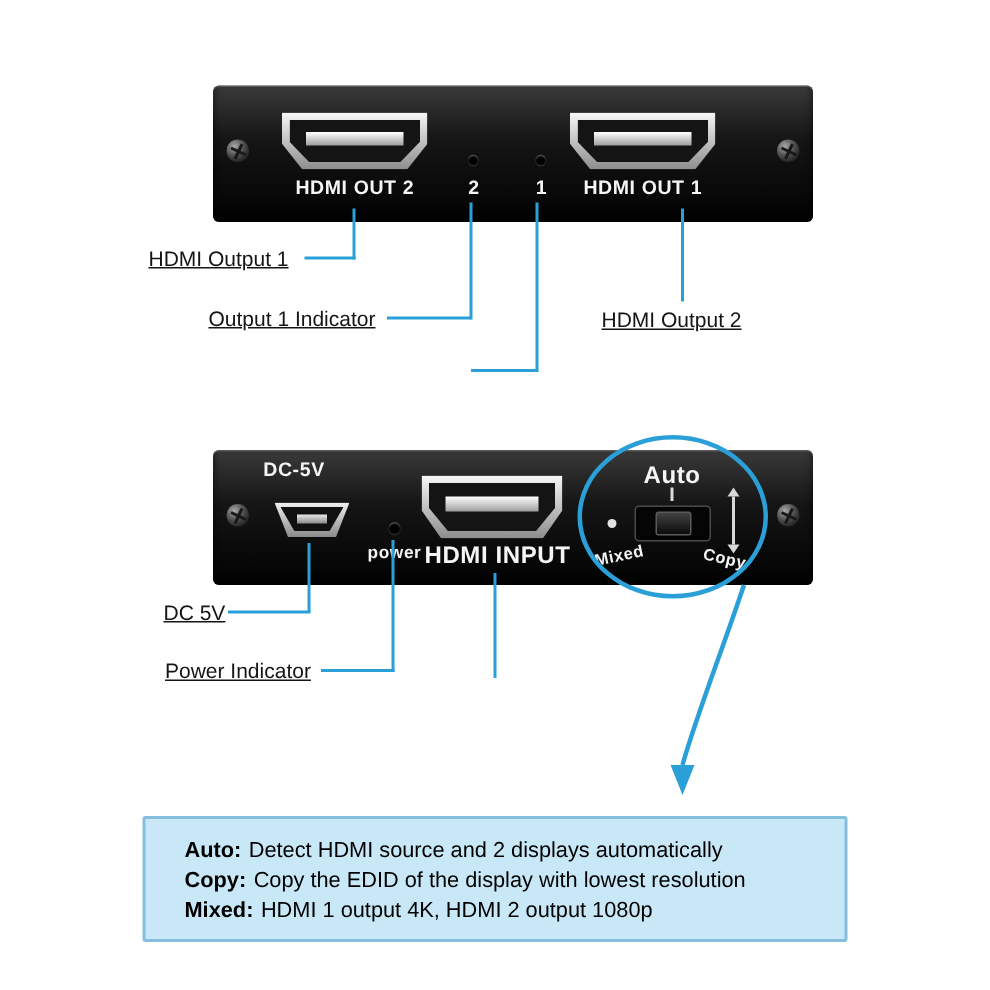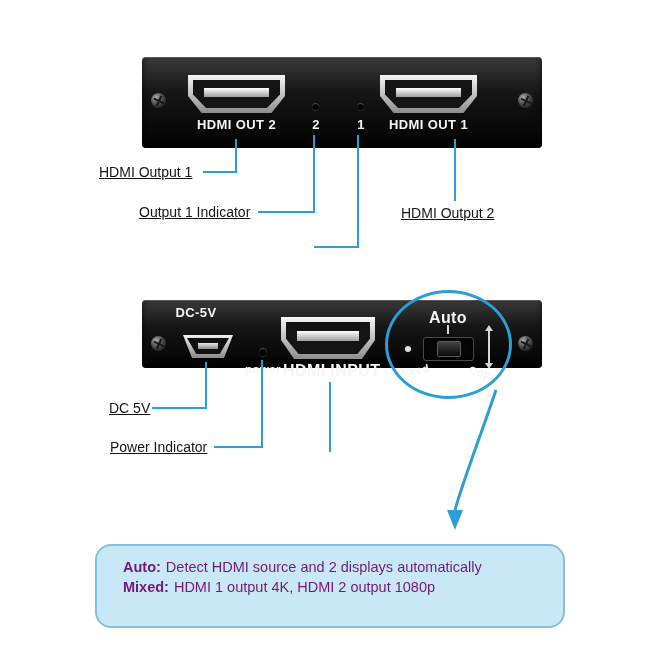--- a/index.html
+++ b/index.html
@@ -59,22 +59,22 @@
 
   
   .cline { position:absolute; background:var(--accent,#2b9fd8); }
   .callout-label { position:absolute; color:#151515; font-size:14px; white-space:nowrap;text-decoration:underline; }
   .ellipse { position:absolute; box-sizing:border-box; border:3px solid var(--accent,#2b9fd8);
              border-radius:50%; }
   .arrow-svg { position:absolute; left:0; top:0; pointer-events:none; }
 
   
   .info-box { position:absolute; box-sizing:border-box; background:var(--info-bg,#c9e8f7);
-              border:2px solid var(--info-border,#86bedd); border-radius:16px;
-              padding:11px 12px 10px 26px; color:#701a75; font-size:14.5px; line-height:20px; }
+              border:2px solid var(--info-border,#86bedd); border-radius:2px;
+              padding:11px 12px 10px 26px; color:#000000; font-size:14.5px; line-height:20px; }
   .info-line .term { font-weight:bold; margin-right:5px; }
 </style>
 </head>
 <body>
 
 <div class="stage">
 
   <div class="panel" style="left:142px;top:57px;width:378px;height:91px">
     <div class="screw" style="left:9px;top:36px"></div>
     <div class="screw" style="right:9px;top:36px"></div>
@@ -107,21 +107,21 @@
   <div class="cline" style="left:313px;top:135px;width:2px;height:78px"></div>
   <div class="cline" style="left:258px;top:211px;width:56px;height:2px"></div>
   <div class="callout-label" style="left:139px;top:204px">Output 1 Indicator</div>
 
   <div class="cline" style="left:357px;top:135px;width:2px;height:113px"></div>
   <div class="cline" style="left:314px;top:246px;width:44px;height:2px"></div>
 
   <div class="cline" style="left:454px;top:139px;width:2px;height:62px"></div>
   <div class="callout-label" style="left:401px;top:205px">HDMI Output 2</div>
 
-  <div class="panel" style="left:142px;top:300px;width:378px;height:68px">
+  <div class="panel" style="left:142px;top:300px;width:378px;height:90px">
     <div class="screw" style="left:9px;top:36px"></div>
     <div class="screw" style="right:9px;top:36px"></div>
 
     <div class="dev-label" style="left:22px;top:5px;width:64px;font-size:13px">DC-5V</div>
 
     <div class="musb" style="left:41px;top:35px;width:50px;height:23px">
       <div class="musb-shell"></div>
       <div class="musb-cavity"></div>
       <div class="musb-tongue"></div>
     </div>
@@ -169,17 +169,20 @@
   <svg class="arrow-svg" width="660" height="660" viewBox="0 0 660 660">
     <path d="M 496 390 C 482 432 464 478 455 510" fill="none" style="stroke:var(--accent,#2b9fd8)" stroke-width="3"></path>
     <polygon points="447,510 463,510 455,530" style="fill:var(--accent,#2b9fd8)"></polygon>
   </svg>
 
   <div class="info-box" style="left:95px;top:544px;width:470px;height:84px">
     <div class="info-line">
       <span class="term">Auto:</span><span class="desc">Detect HDMI source and 2 displays automatically</span>
     </div>
     <div class="info-line">
+      <span class="term">Copy:</span><span class="desc">Copy the EDID of the display with lowest resolution</span>
+    </div>
+    <div class="info-line">
       <span class="term">Mixed:</span><span class="desc">HDMI 1 output 4K, HDMI 2 output 1080p</span>
     </div>
   </div>
 
 </div>
 
 </body></html>

